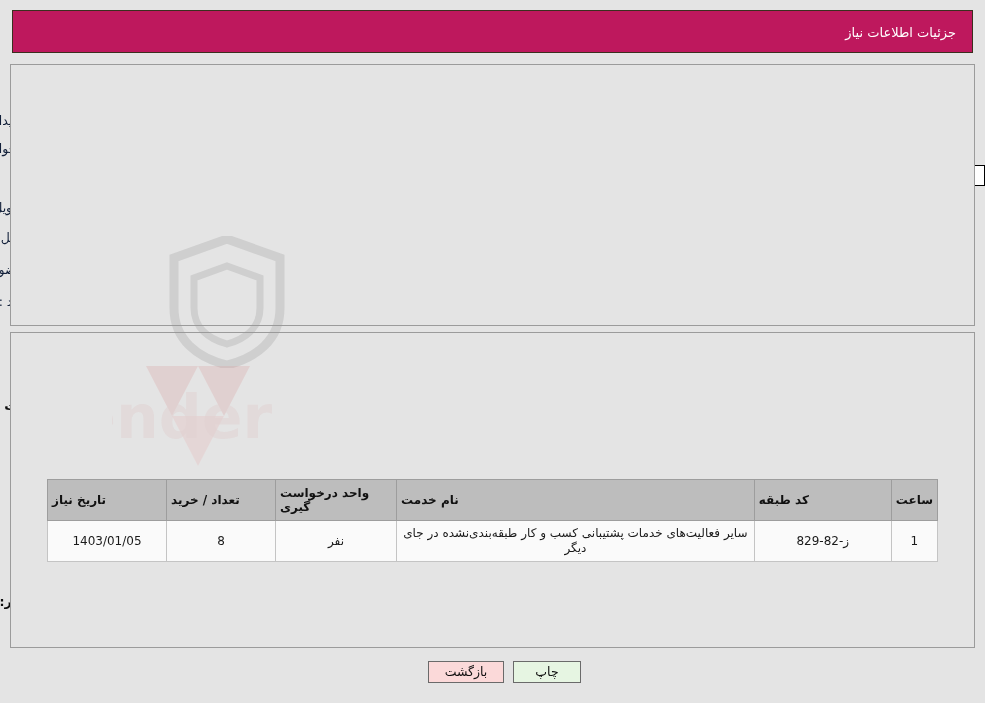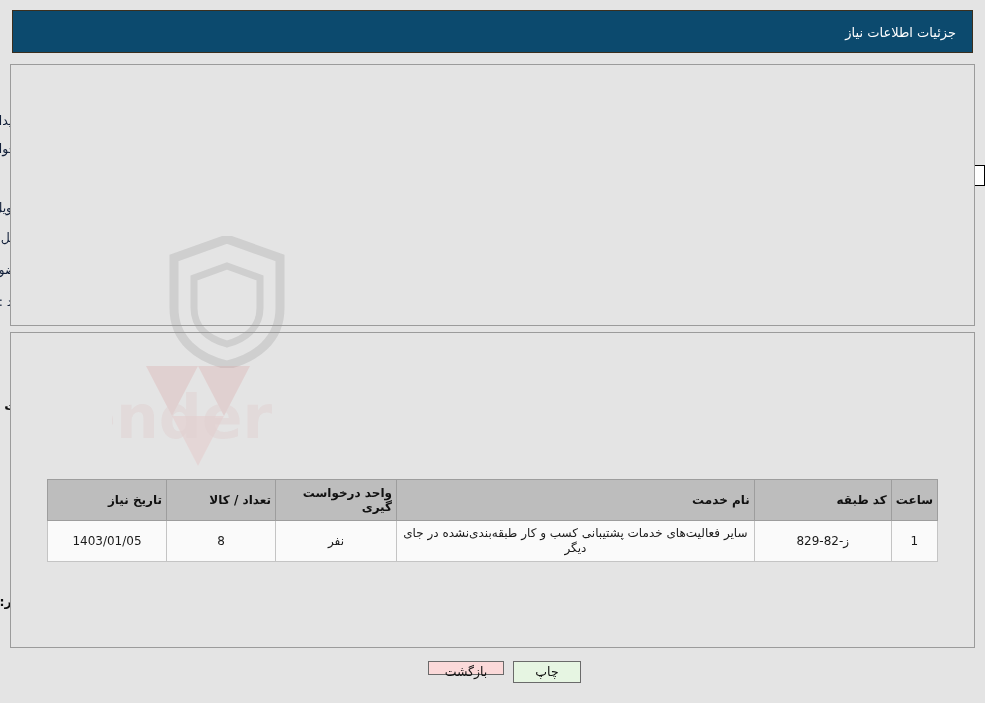--- a/index.html
+++ b/index.html
@@ -17,21 +17,21 @@
     direction: rtl;
   }
 
   
   .header-bar {
     position: absolute;
     left: 12px;
     top: 10px;
     width: 961px;
     height: 43px;
-    background: #0c4a6e;
+    background: #be185d;
     border: 1px solid #3b2f1e;
     box-sizing: border-box;
   }
   .header-title {
     position: absolute;
     right: 16px;
     top: 50%;
     transform: translateY(-50%);
     color: #ffffff;
     font-size: 13px;
@@ -193,21 +193,21 @@
     z-index: 2;
     background: #fff;
   }
   #items-table th {
     background: #bdbdbd;
     border: 1px solid #9d9d9d;
     color: #111;
     font-weight: bold;
     padding: 6px 4px;
     font-size: 12px;
-    text-align: right;
+    text-align: left;
   }
   #items-table td {
     background: #fafafa;
     border: 1px solid #c4c4c4;
     padding: 5px 6px;
     text-align: center;
     color: #1a1a1a;
     font-size: 12px;
     line-height: 15px;
   }
@@ -311,21 +311,21 @@
   <div class="lbl bold" style="right:880px; top:443px;">گروه خدمت:</div>
   <div class="box right" style="right:200px; top:437px; left:147px; height:23px;">فعالیت‌های اداری و خدمات پشتیبانی</div>
 
   <table id="items-table">
     <thead>
       <tr>
         <th class="col-radif">ساعت</th>
         <th class="col-code">کد طبقه</th>
         <th class="col-name">نام خدمت</th>
         <th class="col-unit">واحد درخواست گیری</th>
-        <th class="col-qty">تعداد / کالا</th>
+        <th class="col-qty">تعداد / خرید</th>
         <th class="col-date">تاریخ نیاز</th>
       </tr>
     </thead>
     <tbody>
       <tr>
         <td>1</td>
         <td class="ltr-cell" style="direction:ltr;">ز-82-829</td>
         <td>سایر فعالیت‌های خدمات پشتیبانی کسب و کار طبقه‌بندی‌نشده در جای دیگر</td>
         <td>نفر</td>
         <td>8</td>
@@ -337,21 +337,21 @@
   <div class="lbl bold" style="right:880px; top:594px;">توضیحات خریدار:</div>
   <div class="textarea" style="right:128px; top:554px; left:117px; height:82px; text-align:right;">
     <span>تامین نیروی انسانی مرکز آموزشی رفاهی فرهنگیان لارستان</span>
     <span class="resize-grip">
       <i style="width:11px; left:0; top:10px; transform:rotate(-45deg);"></i>
       <i style="width:6px;  left:4px; top:10px; transform:rotate(-45deg);"></i>
     </span>
   </div>
 
   <div class="btn" id="btn-print" style="left:513px; top:661px; width:68px; height:22px;">چاپ</div>
-  <div class="btn" id="btn-back" style="left:428px; top:661px; width:76px; height:14px;">بازگشت</div>
+  <div class="btn" id="btn-back" style="left:428px; top:661px; width:76px; height:22px;">بازگشت</div>
 
   <div class="watermark">
     <svg class="wm-shield" viewBox="0 0 118 132">
       <path d="M59 3 L112 22 L112 72 C112 104 88 122 59 129 C30 122 6 104 6 72 L6 22 Z" fill="none" stroke="#9a9a9a" stroke-width="9"></path>
       <path d="M59 30 L92 42 L92 72 C92 92 77 103 59 108 C41 103 26 92 26 72 L26 42 Z" fill="none" stroke="#9a9a9a" stroke-width="7"></path>
     </svg>
     <svg class="wm-logo2" width="470" height="130" viewBox="0 0 470 130">
       <path d="M34 14 L86 14 L60 64 Z" fill="#d9a3a3"></path>
       <path d="M86 14 L138 14 L112 64 Z" fill="#d9a3a3"></path>
       <path d="M60 64 L112 64 L86 114 Z" fill="#e7b9b9"></path>

